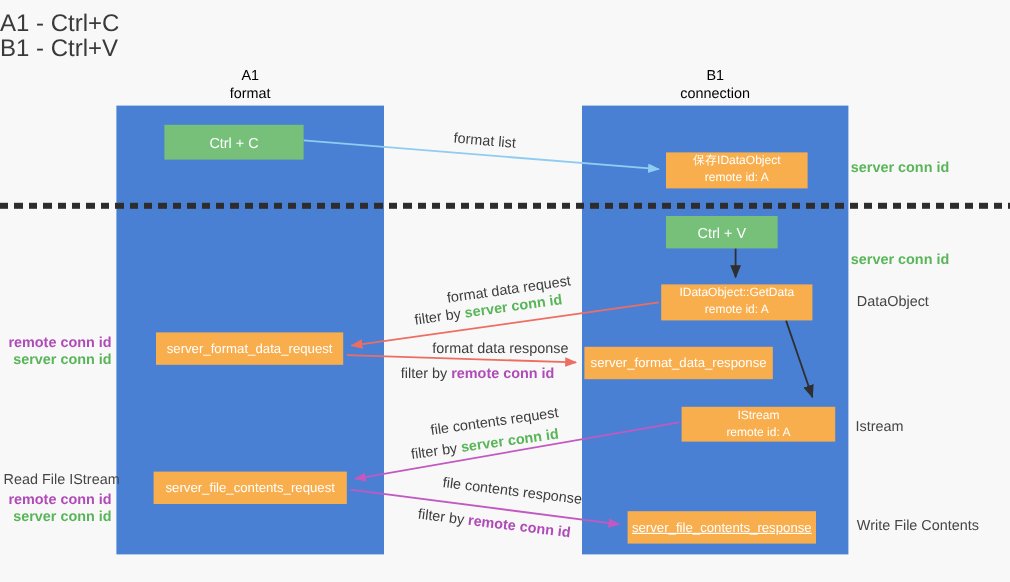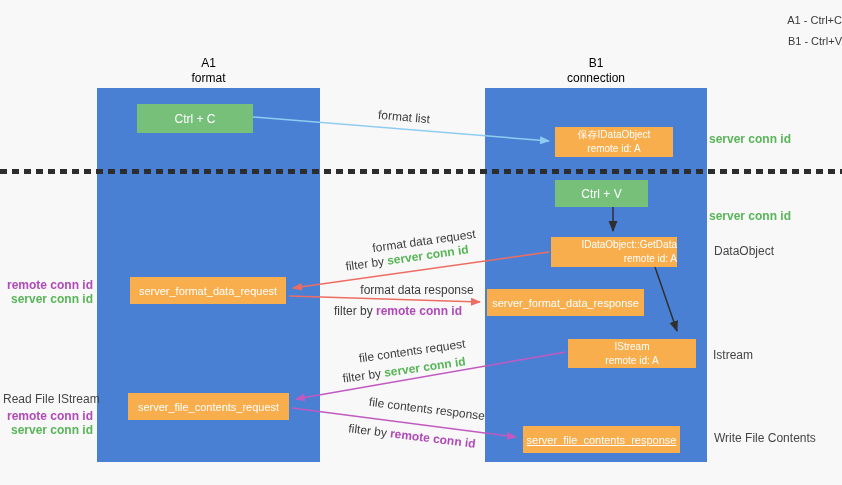--- a/index.html
+++ b/index.html
@@ -8,21 +8,21 @@
     --arrow-black:#2f2f2f; --text-green:#58b558; --text-purple:#b04ab8;
     --text-dark:#3d3d3d; --bg:#f8f8f8;
   }
   *{margin:0;padding:0;box-sizing:border-box;}
   html,body{background:#fff;}
   #canvas{
     position:relative;width:842px;height:485px;background:var(--bg);
     font-family:"Liberation Sans",sans-serif;color:var(--text-dark);overflow:hidden;
   }
   .abs{position:absolute;}
-  .title{top:10px;left:0;width:100%;text-align:right;font-size:11px;line-height:21px;color:#3a3a3a;}
+  .title{top:10px;left:0;width:100%;text-align:left;font-size:20px;line-height:21px;color:#3a3a3a;}
   .lane-header{top:56px;text-align:center;font-size:12px;line-height:15px;color:#000000;}
   .lane{top:88px;height:374px;background:var(--column-blue);}
   .dashline{
     top:169px;left:0;width:842px;height:5px;
     background:repeating-linear-gradient(90deg,#2d2d2d 0 7px,transparent 7px 12px);
   }
   .node{
     display:flex;flex-direction:column;align-items:center;justify-content:center;
     color:#fff;text-align:center;
   }
@@ -95,21 +95,21 @@
 
   <div class="abs node orange" style="left:555px;top:127px;width:118px;height:30px;">
     <span class="l1">保存IDataObject</span>
     <span class="l2">remote id: A</span>
   </div>
 
   <div class="abs node green" style="left:555px;top:180px;width:93px;height:27px;">
     <span>Ctrl + V</span>
   </div>
 
-  <div class="abs node orange" style="left:551px;top:237px;width:126px;height:30px;align-items:flex-end;">
+  <div class="abs node orange" style="left:551px;top:237px;width:126px;height:30px;">
     <span class="l1">IDataObject::GetData</span>
     <span class="l2">remote id: A</span>
   </div>
 
   <div class="abs node orange single" style="left:487px;top:289px;width:157px;height:27px;">
     <span>server_format_data_response</span>
   </div>
 
   <div class="abs node orange single" style="left:130px;top:277px;width:156px;height:27px;">
     <span>server_format_data_request</span>

